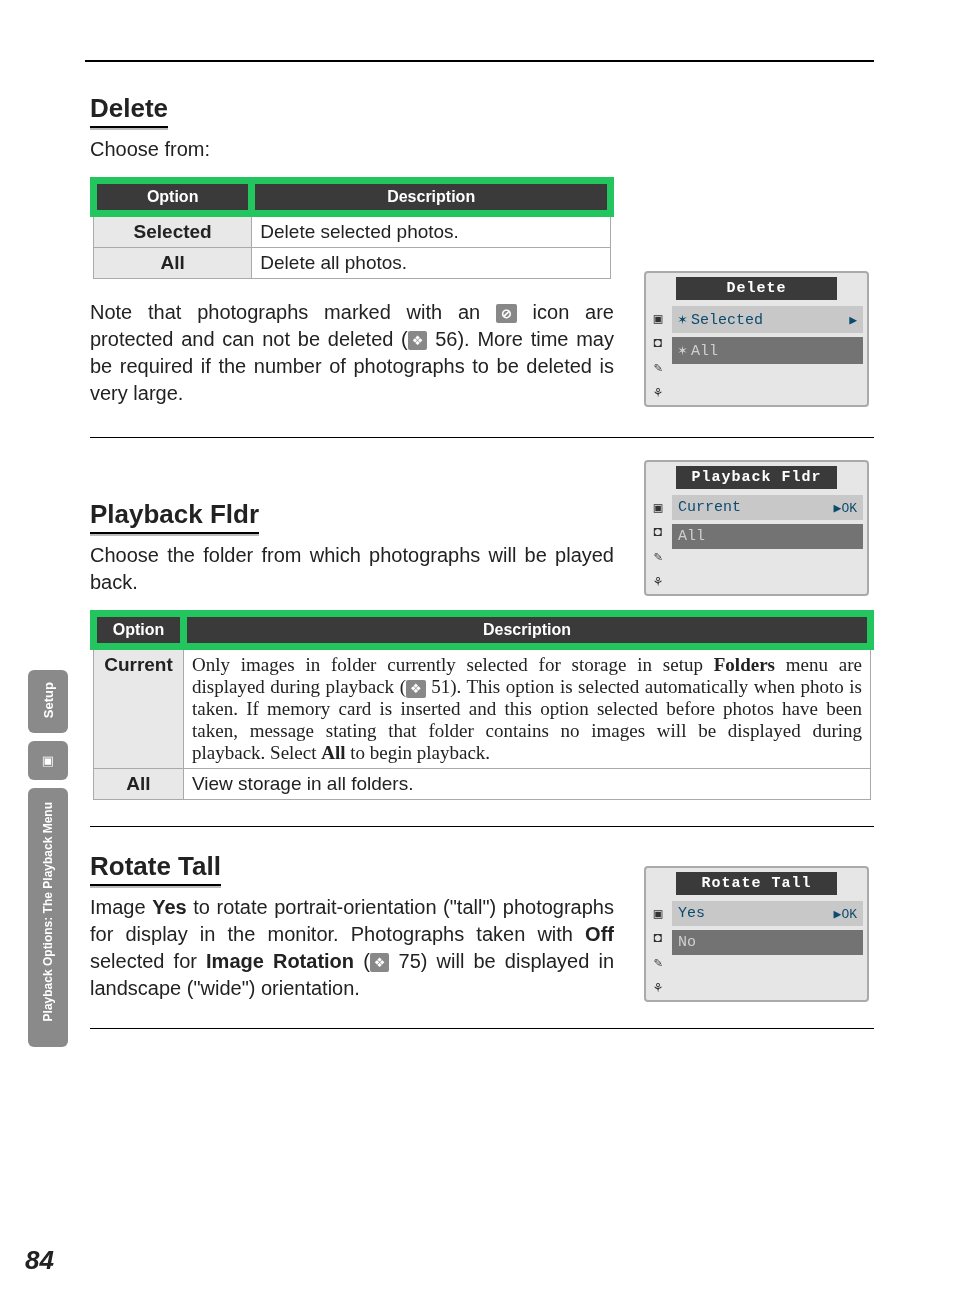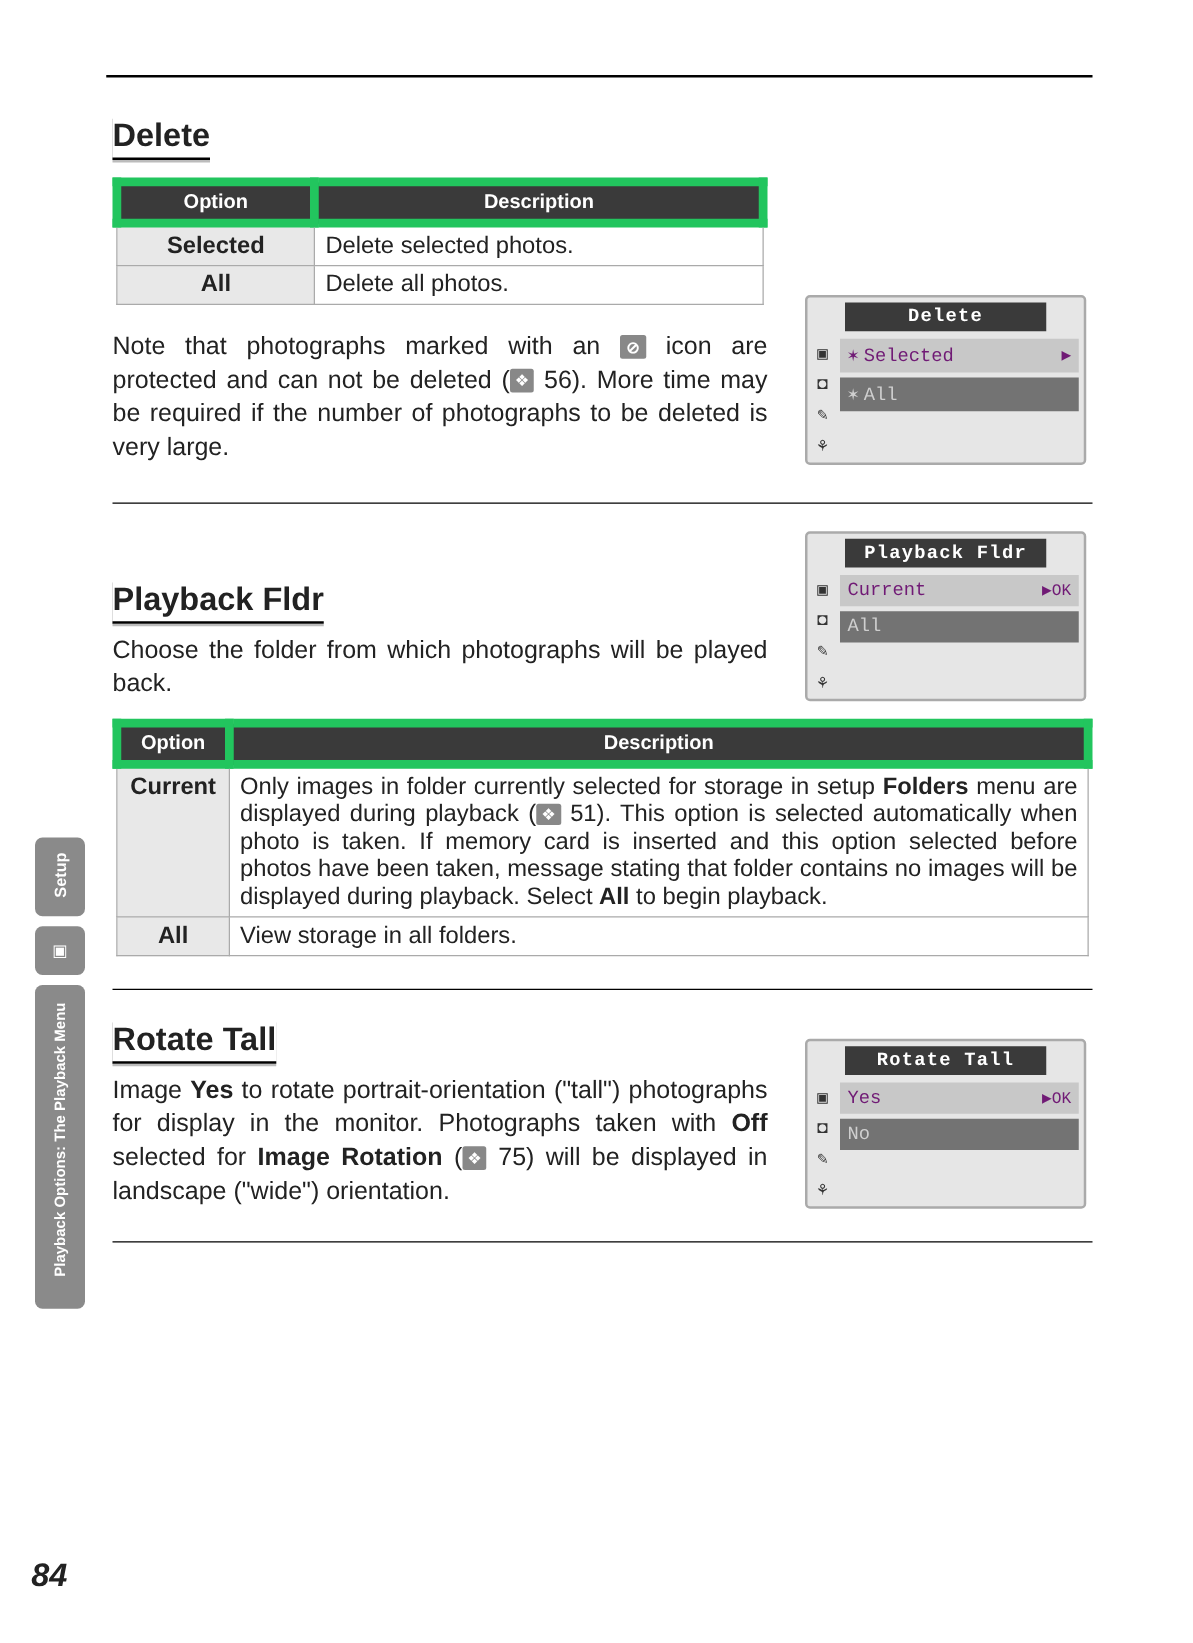--- a/index.html
+++ b/index.html
@@ -18,31 +18,31 @@
   p.body { font-size: 20px; line-height: 1.35; margin-top: 8px; text-align: left; }
   p.justify { text-align: justify; }
   .col-wrap { display: flex; gap: 30px; align-items: flex-end; margin-top: 8px; }
   .col-left { flex: 1 1 auto; }
   .col-right { width: 230px; flex: 0 0 230px; }
   
   table.opt { border-collapse: collapse; width: 100%; margin-top: 14px; }
   table.opt th { background: #3a3a3a; color: #fff; font-size: 16px; font-weight: bold; padding: 4px 6px; border: 7px solid #22c55e; }
   table.opt td { font-size: 19px; padding: 4px 8px; border: 1px solid #aaa; vertical-align: top; }
   table.opt td.optname { font-weight: bold; text-align: center; background: #e8e8e8; white-space: nowrap; }
-  table.opt td.desc { text-align: justify; }
+  table.opt td.desc { text-align: justify; font-family: Liberation Serif, serif; }
   .inline-icon { display: inline-block; background: #888; color: #fff; font-size: 13px; padding: 1px 5px; border-radius: 2px; vertical-align: middle; font-weight: bold; }
   .ref-icon { display:inline-block; background:#888; color:#fff; font-size:13px; padding:1px 4px; border-radius:2px; vertical-align: middle; }
   
   .lcd { background: #e6e6e6; border: 2px solid #aaa; border-radius: 4px; width: 225px; font-family: "Courier New", monospace; font-size: 15px; }
   .lcd .title { background: #3a3a3a; color: #fff; text-align: center; padding: 3px 0; font-weight: bold; margin: 4px 30px 6px 30px; letter-spacing: 1px; }
   .lcd .sidebar { float: left; width: 24px; }
   .lcd .sidebar div { text-align: center; font-size: 14px; color: #333; padding: 4px 0; }
   .lcd .list { margin-left: 26px; padding: 0 4px 8px 0; }
   .lcd .item { background: #737373; color: #cfcfcf; padding: 4px 6px; margin-bottom: 4px; display: flex; justify-content: space-between; align-items: center; }
-  .lcd .item.sel { background: #c8c8c8; color: #701a75; }
+  .lcd .item.sel { background: #c8c8c8; color: #0c4a6e; }
   .lcd .item .pre { margin-right: 4px; }
   .lcd .item .arrow { font-size: 13px; }
   .section-divider { border: none; border-top: 1px solid #000; margin: 30px 0 22px 0; }
   .thin-divider { border: none; border-top: 1px solid #000; margin: 26px 0 18px 0; }
   .big-table-wrap { margin-top: 14px; }
   .bold { font-weight: bold; }
 </style>
 </head>
 <body>
 
@@ -59,20 +59,21 @@
     </div>
     <div class="tab long">
       <span class="vtext">Playback Options: The Playback Menu</span>
     </div>
   </div>
   <div class="page-num">84</div>
 
   <div class="col-wrap">
     <div class="col-left">
       <h2 class="section">Delete</h2>
+      <p class="body">Choose from:</p>
       <table class="opt">
         <tbody>
             <tr>
           <th>Option</th>
           <th>Description</th>
         </tr>
         <tr>
           <td class="optname">Selected</td>
           <td>Delete selected photos.</td>
         </tr>

